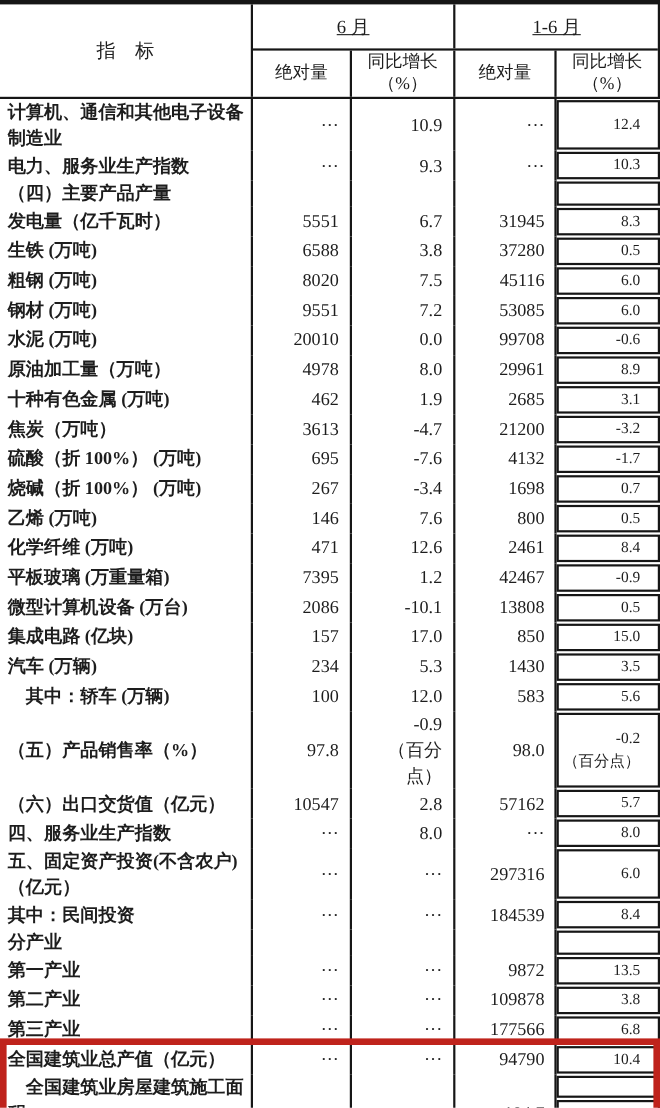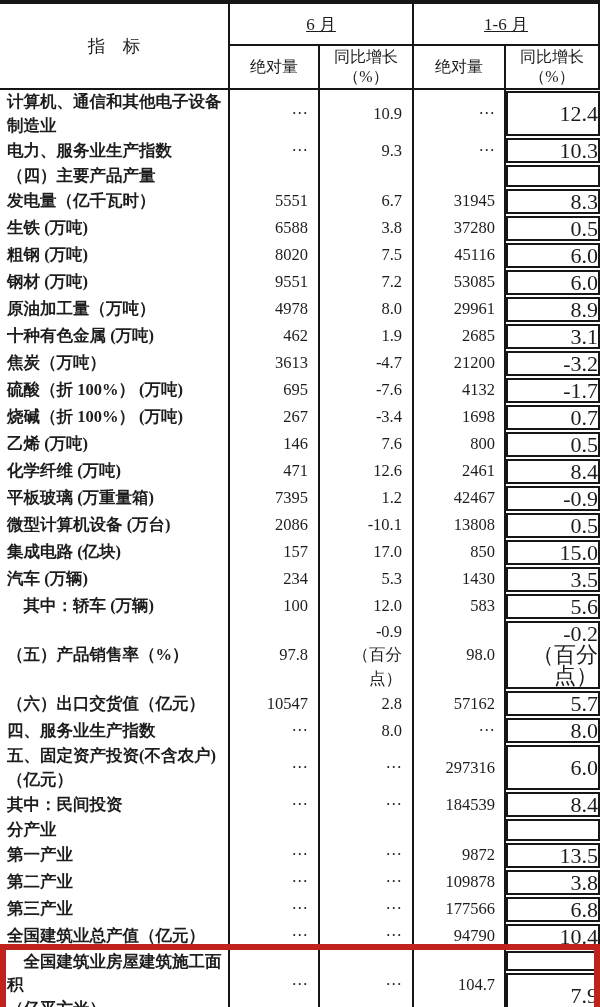--- a/index.html
+++ b/index.html
@@ -42,22 +42,22 @@
   .c-label { width:230px; border-right:2px solid var(--line); padding:0 3px 0 7px;font-weight:bold; }
   .c-label span { display:block; width:100%; line-height:23.5px; white-space:pre-line; }
   .c-a6  { width:90px; border-right:2px solid var(--line); justify-content:flex-end; padding-right:10px; }
   .c-g6  { width:94px; border-right:2px solid var(--line); justify-content:flex-end; padding-right:10px;
            white-space:pre-line; text-align:right; line-height:23.5px; }
   .c-a16 { width:92px; border-right:2px solid var(--line); justify-content:flex-end; padding-right:9px; }
   .c-g16 { width:94px; display:flex; flex-direction:column; align-items:stretch; padding:0; }
   .box {
     flex:1; box-sizing:border-box; border:2px solid var(--line); margin:1px 0;
     display:flex; align-items:center; justify-content:flex-end;
-    padding-right:0; white-space:pre-line; text-align:right; line-height:21px;
-    font-size:22px;
+    padding-right:16px; white-space:pre-line; text-align:right; line-height:21px;
+    font-size:14px;
   }
   .box-sm { flex:0 0 20px; }
   
   .hl-overlay {
     position:absolute; left:0; right:0; box-sizing:border-box;
     border:6px solid var(--red); pointer-events:none; z-index:3;
   }
 </style>
 </head>
 <body>
@@ -160,20 +160,31 @@
           <span>钢材 (万吨)</span>
         </div>
       <div class="c c-a6">9551</div>
       <div class="c c-g6">7.2</div>
       <div class="c c-a16">53085</div>
       <div class="c c-g16">
           <div class="box">6.0</div>
         </div>
     </div>
 
+    <div class="row">
+      <div class="c c-label">
+          <span>水泥 (万吨)</span>
+        </div>
+      <div class="c c-a6">20010</div>
+      <div class="c c-g6">0.0</div>
+      <div class="c c-a16">99708</div>
+      <div class="c c-g16">
+          <div class="box">-0.6</div>
+        </div>
+    </div>
 
     <div class="row">
       <div class="c c-label">
           <span>原油加工量（万吨）</span>
         </div>
       <div class="c c-a6">4978</div>
       <div class="c c-g6">8.0</div>
       <div class="c c-a16">29961</div>
       <div class="c c-g16">
           <div class="box">8.9</div>

